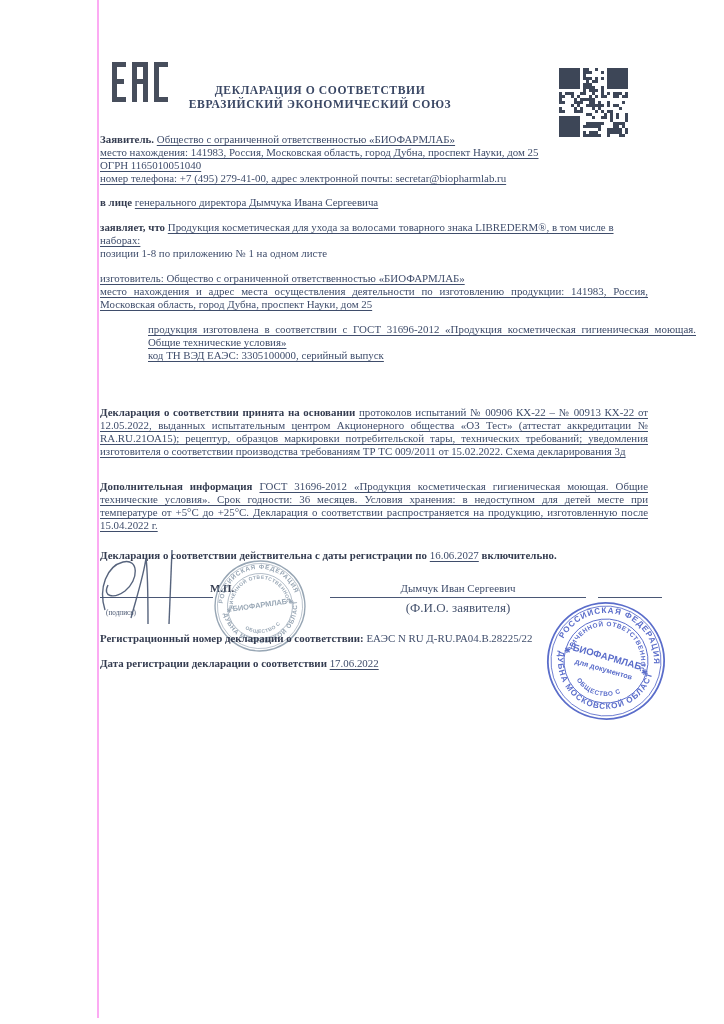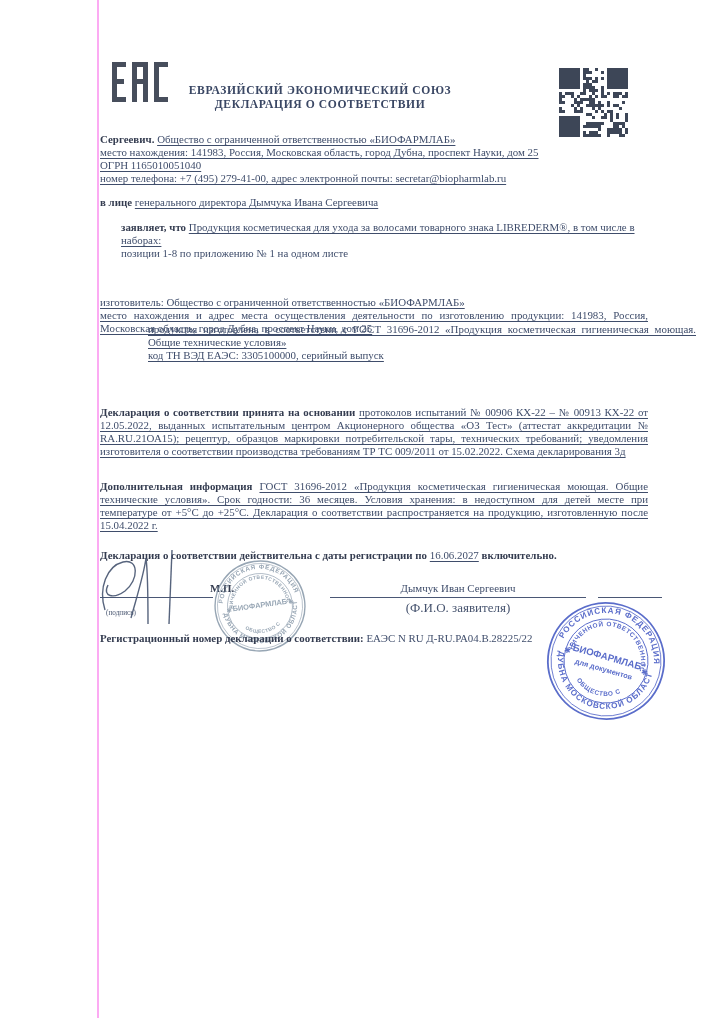--- a/index.html
+++ b/index.html
@@ -56,22 +56,22 @@
           <rect x="20" y="2" width="16" height="5"></rect>
           <rect x="20" y="19" width="16" height="5"></rect>
         <rect x="42" y="2" width="5" height="40"></rect>
           <rect x="42" y="2" width="14" height="5"></rect>
           <rect x="42" y="37" width="14" height="5"></rect>
       </g>
     </svg>
   </span>
 
   <div class="titles">
+    <div>ДЕКЛАРАЦИЯ О СООТВЕТСТВИИ</div>
     <div>ЕВРАЗИЙСКИЙ ЭКОНОМИЧЕСКИЙ СОЮЗ</div>
-    <div>ДЕКЛАРАЦИЯ О СООТВЕТСТВИИ</div>
   </div>
 
   <svg class="qr" width="75" height="75" viewBox="0 0 75 75">
       <g>
         <rect x="3" y="3" width="21" height="21"></rect>
         <rect x="6" y="6" width="15" height="15" fill="#fff"></rect>
         <rect x="9" y="9" width="9" height="9"></rect>
         <rect x="51" y="3" width="21" height="21"></rect>
         <rect x="54" y="6" width="15" height="15" fill="#fff"></rect>
         <rect x="57" y="9" width="9" height="9"></rect>
@@ -231,39 +231,39 @@
         <rect x="36" y="69" width="3" height="3"></rect>
         <rect x="39" y="69" width="3" height="3"></rect>
         <rect x="42" y="69" width="3" height="3"></rect>
         <rect x="51" y="69" width="3" height="3"></rect>
         <rect x="63" y="69" width="3" height="3"></rect>
         <rect x="66" y="69" width="3" height="3"></rect>
       </g>
     </svg>
 
   <div class="block" style="top:133px;">
-    <b class="lbl">Сергеевич.</b>
+    <b class="lbl">Заявитель.</b>
     <span class="u">Общество с ограниченной ответственностью «БИОФАРМЛАБ»</span><br>
     <span class="u">место нахождения: 141983, Россия, Московская область, город Дубна, проспект Науки, дом 25</span><br>
     <span class="u">ОГРН 1165010051040</span><br>
     <span class="u">номер телефона: +7 (495) 279-41-00, адрес электронной почты: secretar@biopharmlab.ru</span>
   </div>
 
   <div class="block" style="top:196px;">
     <b class="lbl">в лице</b>
     <span class="u">генерального директора Дымчука Ивана Сергеевича</span>
   </div>
 
-  <div class="block" style="top:221px;padding-left:21px;">
+  <div class="block" style="top:221px;">
     <b class="lbl">заявляет, что</b>
     <span class="u">Продукция косметическая для ухода за волосами товарного знака LIBREDERM®, в том числе в наборах:</span><br>
     <span>позиции 1-8 по приложению № 1 на одном листе</span>
   </div>
 
-  <div class="block just" style="top:272px;margin-top:24px;">
+  <div class="block just" style="top:272px;">
     <span class="u">изготовитель: Общество с ограниченной ответственностью «БИОФАРМЛАБ»</span><br>
     <span class="u">место нахождения и адрес места осуществления деятельности по изготовлению продукции: 141983, Россия, Московская область, город Дубна, проспект Науки, дом 25</span>
   </div>
 
   <div class="block just" style="top:323px;margin-left:48px;">
     <span class="u">продукция изготовлена в соответствии с ГОСТ 31696-2012 «Продукция косметическая гигиеническая моющая. Общие технические условия»</span><br>
     <span class="u">код ТН ВЭД ЕАЭС: 3305100000, серийный выпуск</span>
   </div>
 
 
@@ -311,20 +311,24 @@
     <text class="ri"><textPath href="#s1it" startOffset="50%" text-anchor="middle">ОГРАНИЧЕННОЙ ОТВЕТСТВЕННОСТЬЮ</textPath></text>
     <text class="ri"><textPath href="#s1ib" startOffset="50%" text-anchor="middle">ОБЩЕСТВО С</textPath></text>
     <text class="ctr" x="0" y="2" text-anchor="middle">"БИОФАРМЛАБ"</text>
     <text class="star" x="-40" y="3" text-anchor="middle">✱</text>
     <text class="star" x="40" y="3" text-anchor="middle">✱</text>
   </svg>
 
   <div class="block" style="top:632px;">
     <b class="lbl">Регистрационный номер декларации о соответствии:</b>
     <span>ЕАЭС N RU Д-RU.РА04.В.28225/22</span>
+  </div>
+  <div class="block" style="top:657px;">
+    <b class="lbl">Дата регистрации декларации о соответствии</b>
+    <span class="u">17.06.2022</span>
   </div>
 
   <svg class="stamp stamp-main" width="124" height="124" viewBox="-62 -62 124 124">
     <defs>
       <path id="s2ot" d="M -48 0 A 48 48 0 0 1 48 0"></path>
       <path id="s2ob" d="M -48 0 A 48 48 0 0 0 48 0"></path>
       <path id="s2it" d="M -35 0 A 35 35 0 0 1 35 0"></path>
       <path id="s2ib" d="M -35 0 A 35 35 0 0 0 35 0"></path>
     </defs>
     <circle class="ring" r="58" stroke-width="1.8"></circle>

